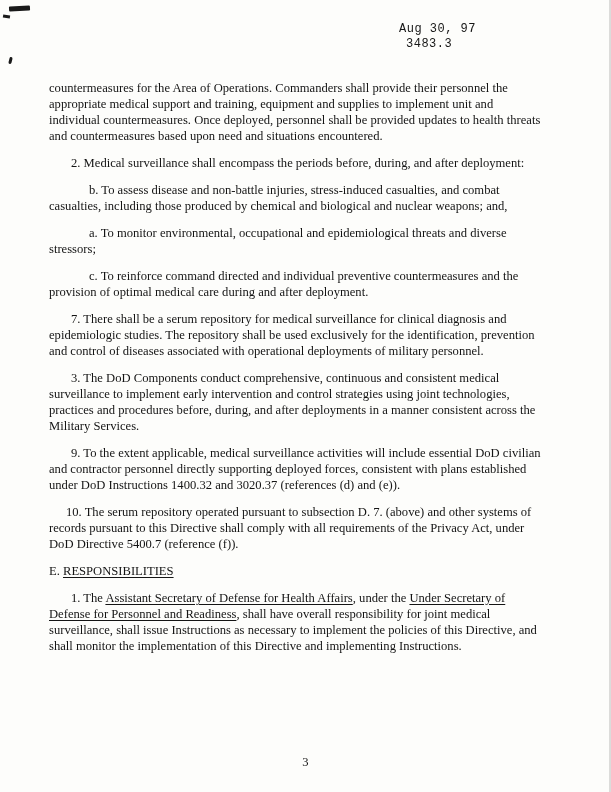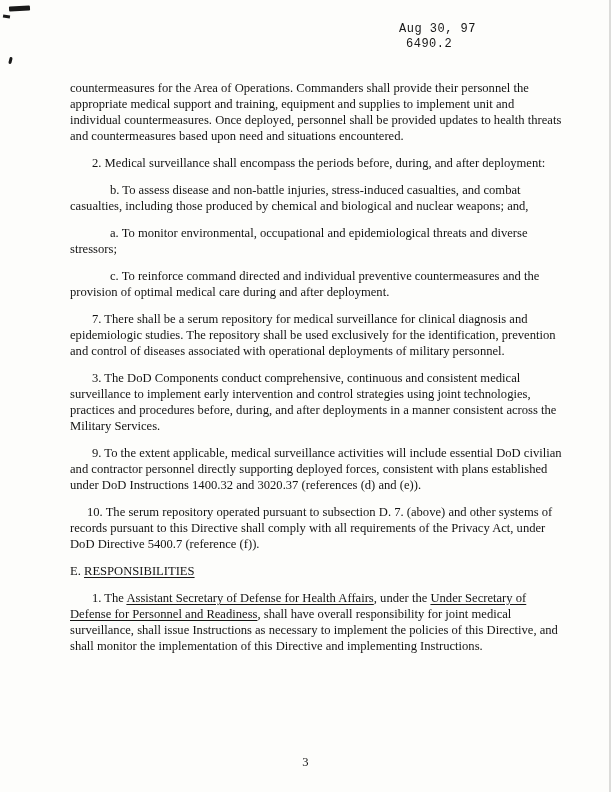--- a/index.html
+++ b/index.html
@@ -21,21 +21,21 @@
   .a3 { left:9px;  top:57px; width:3px;  height:7px; transform:rotate(14deg); border-radius:2px; }
   .header {
     position:absolute; left:399px; top:22px;
     font-family:"Liberation Mono", monospace;
     font-size:12px; line-height:15px;
     letter-spacing:0.5px;
     color:#161616;
   }
   .header .hnum { padding-left:7px; }
   .content {
-    position:absolute; left:70px; top:80px; width:492px;
+    position:absolute; left:49px; top:80px; width:492px;
     font-size:12.6px; line-height:16px;
     text-align:left;
   }
   .content p { margin:0 0 11px 0; }
   .ind1   { text-indent:22px; }
   .indsub { text-indent:40px; }
   .ind10  { text-indent:17px; }
   .heading { margin-top:3px; }
   .u { text-decoration:underline; text-underline-offset:2px; }
   .pagenum {
@@ -49,21 +49,21 @@
 
 <div class="page">
 
   <div class="scan-edge"></div>
   <div class="artifact a1"></div>
   <div class="artifact a2"></div>
   <div class="artifact a3"></div>
 
   <div class="header">
     <div>Aug 30, 97</div>
-    <div class="hnum">6490.2</div>
+    <div class="hnum">3483.3</div>
   </div>
 
   <div class="content">
     <p>countermeasures for the Area of Operations. Commanders shall provide their personnel the appropriate medical support and training, equipment and supplies to implement unit and individual countermeasures. Once deployed, personnel shall be provided updates to health threats and countermeasures based upon need and situations encountered.</p>
     <p class="ind1">2. Medical surveillance shall encompass the periods before, during, and after deployment:</p>
     <p class="indsub">b. To assess disease and non-battle injuries, stress-induced casualties, and combat casualties, including those produced by chemical and biological and nuclear weapons; and,</p>
     <p class="indsub">a. To monitor environmental, occupational and epidemiological threats and diverse stressors;</p>
     <p class="indsub">c. To reinforce command directed and individual preventive countermeasures and the provision of optimal medical care during and after deployment.</p>
     <p class="ind1">7. There shall be a serum repository for medical surveillance for clinical diagnosis and epidemiologic studies. The repository shall be used exclusively for the identification, prevention and control of diseases associated with operational deployments of military personnel.</p>
     <p class="ind1">3. The DoD Components conduct comprehensive, continuous and consistent medical surveillance to implement early intervention and control strategies using joint technologies, practices and procedures before, during, and after deployments in a manner consistent across the Military Services.</p>

